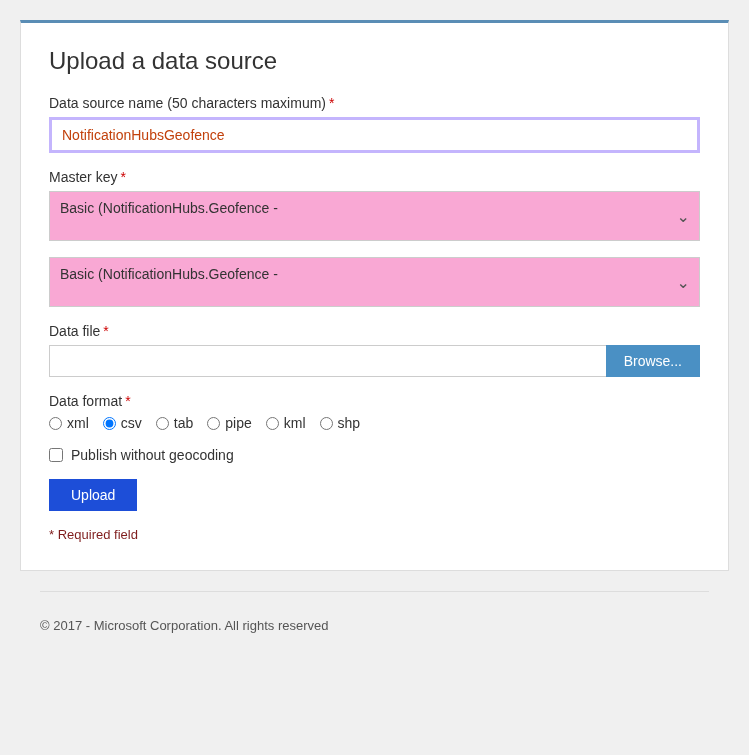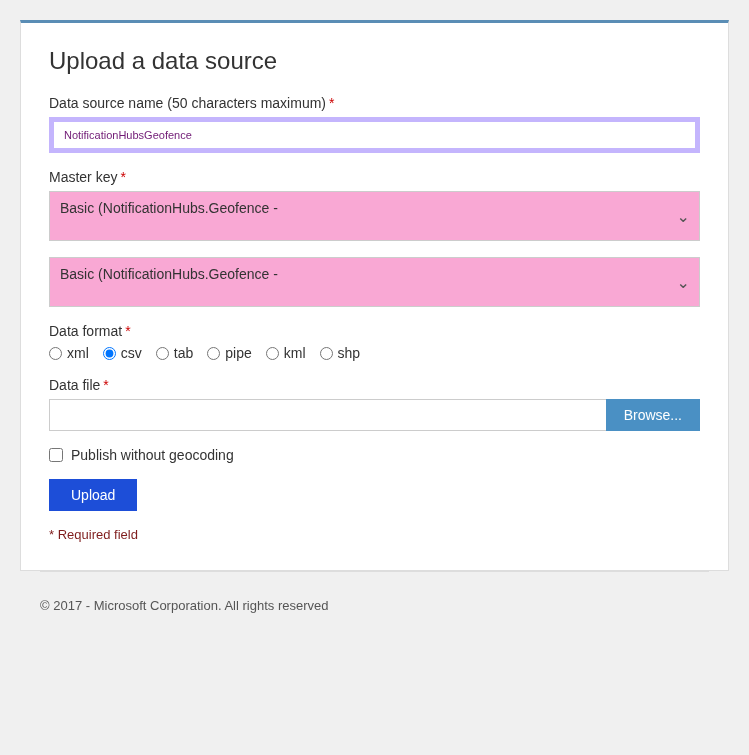--- a/index.html
+++ b/index.html
@@ -24,20 +24,21 @@
       padding: 20px;
       display: flex;
       flex-direction: column;
     }
 
     .form-card {
       background: #fff;
       border: 1px solid #ddd;
       border-top: 3px solid #5a8db5;
       padding: 24px 28px 28px 28px;
+      margin-bottom: 20px;
     }
 
     .page-title {
       font-size: 24px;
       font-weight: 300;
       color: #333;
       margin-bottom: 20px;
     }
 
     .field-group {
@@ -52,23 +53,23 @@
     }
 
     .required-star {
       color: #c00;
       margin-left: 3px;
     }
 
     .text-input {
       width: 100%;
       padding: 7px 10px;
-      border: 5px solid #c4b5fd;
-      font-size: 11px;
-      color: #701a75;
+      border: 3px solid #c4b5fd;
+      font-size: 14px;
+      color: #c2410c;
       outline: none;
       font-family: "Segoe UI", Arial, sans-serif;
     }
 
     .select-wrapper {
       position: relative;
       width: 100%;
     }
 
     .select-dropdown {
@@ -227,58 +228,58 @@
         <select class="select-dropdown">
           <option>Basic (NotificationHubs.Geofence -</option>
         </select>
         <span class="chevron-icon">⌄</span>
       </div>
     </div>
 
     
     <div class="field-group">
       <label class="field-label">
-        <span>Data format</span><span class="required-star">*</span>
-      </label>
-      <div class="radio-group">
-        <label class="radio-label">
-          <input type="radio" name="data_format" value="xml" style=""> 
-            <span>xml</span>
-        </label>
-        <label class="radio-label">
-          <input type="radio" name="data_format" value="csv" checked="" style=""> 
-            <span>csv</span>
-        </label>
-        <label class="radio-label">
-          <input type="radio" name="data_format" value="tab" style=""> 
-            <span>tab</span>
-        </label>
-        <label class="radio-label">
-          <input type="radio" name="data_format" value="pipe" style=""> 
-            <span>pipe</span>
-        </label>
-        <label class="radio-label">
-          <input type="radio" name="data_format" value="kml" style=""> 
-            <span>kml</span>
-        </label>
-        <label class="radio-label">
-          <input type="radio" name="data_format" value="shp" style=""> 
-            <span>shp</span>
-        </label>
-      </div>
-    </div>
-
-    
-    <div class="field-group">
-      <label class="field-label">
         <span>Data file</span><span class="required-star">*</span>
       </label>
       <div class="file-input-row">
         <input class="file-text-input" type="text" value="" style="">
         <button class="browse-button">Browse...</button>
+      </div>
+    </div>
+
+    
+    <div class="field-group">
+      <label class="field-label">
+        <span>Data format</span><span class="required-star">*</span>
+      </label>
+      <div class="radio-group">
+        <label class="radio-label">
+          <input type="radio" name="data_format" value="xml" style=""> 
+            <span>xml</span>
+        </label>
+        <label class="radio-label">
+          <input type="radio" name="data_format" value="csv" checked="" style=""> 
+            <span>csv</span>
+        </label>
+        <label class="radio-label">
+          <input type="radio" name="data_format" value="tab" style=""> 
+            <span>tab</span>
+        </label>
+        <label class="radio-label">
+          <input type="radio" name="data_format" value="pipe" style=""> 
+            <span>pipe</span>
+        </label>
+        <label class="radio-label">
+          <input type="radio" name="data_format" value="kml" style=""> 
+            <span>kml</span>
+        </label>
+        <label class="radio-label">
+          <input type="radio" name="data_format" value="shp" style=""> 
+            <span>shp</span>
+        </label>
       </div>
     </div>
 
     
     <div class="checkbox-row">
       <input type="checkbox" id="geocoding" style="">
       <label for="geocoding" class="checkbox-label">Publish without geocoding</label>
     </div>
 
     

